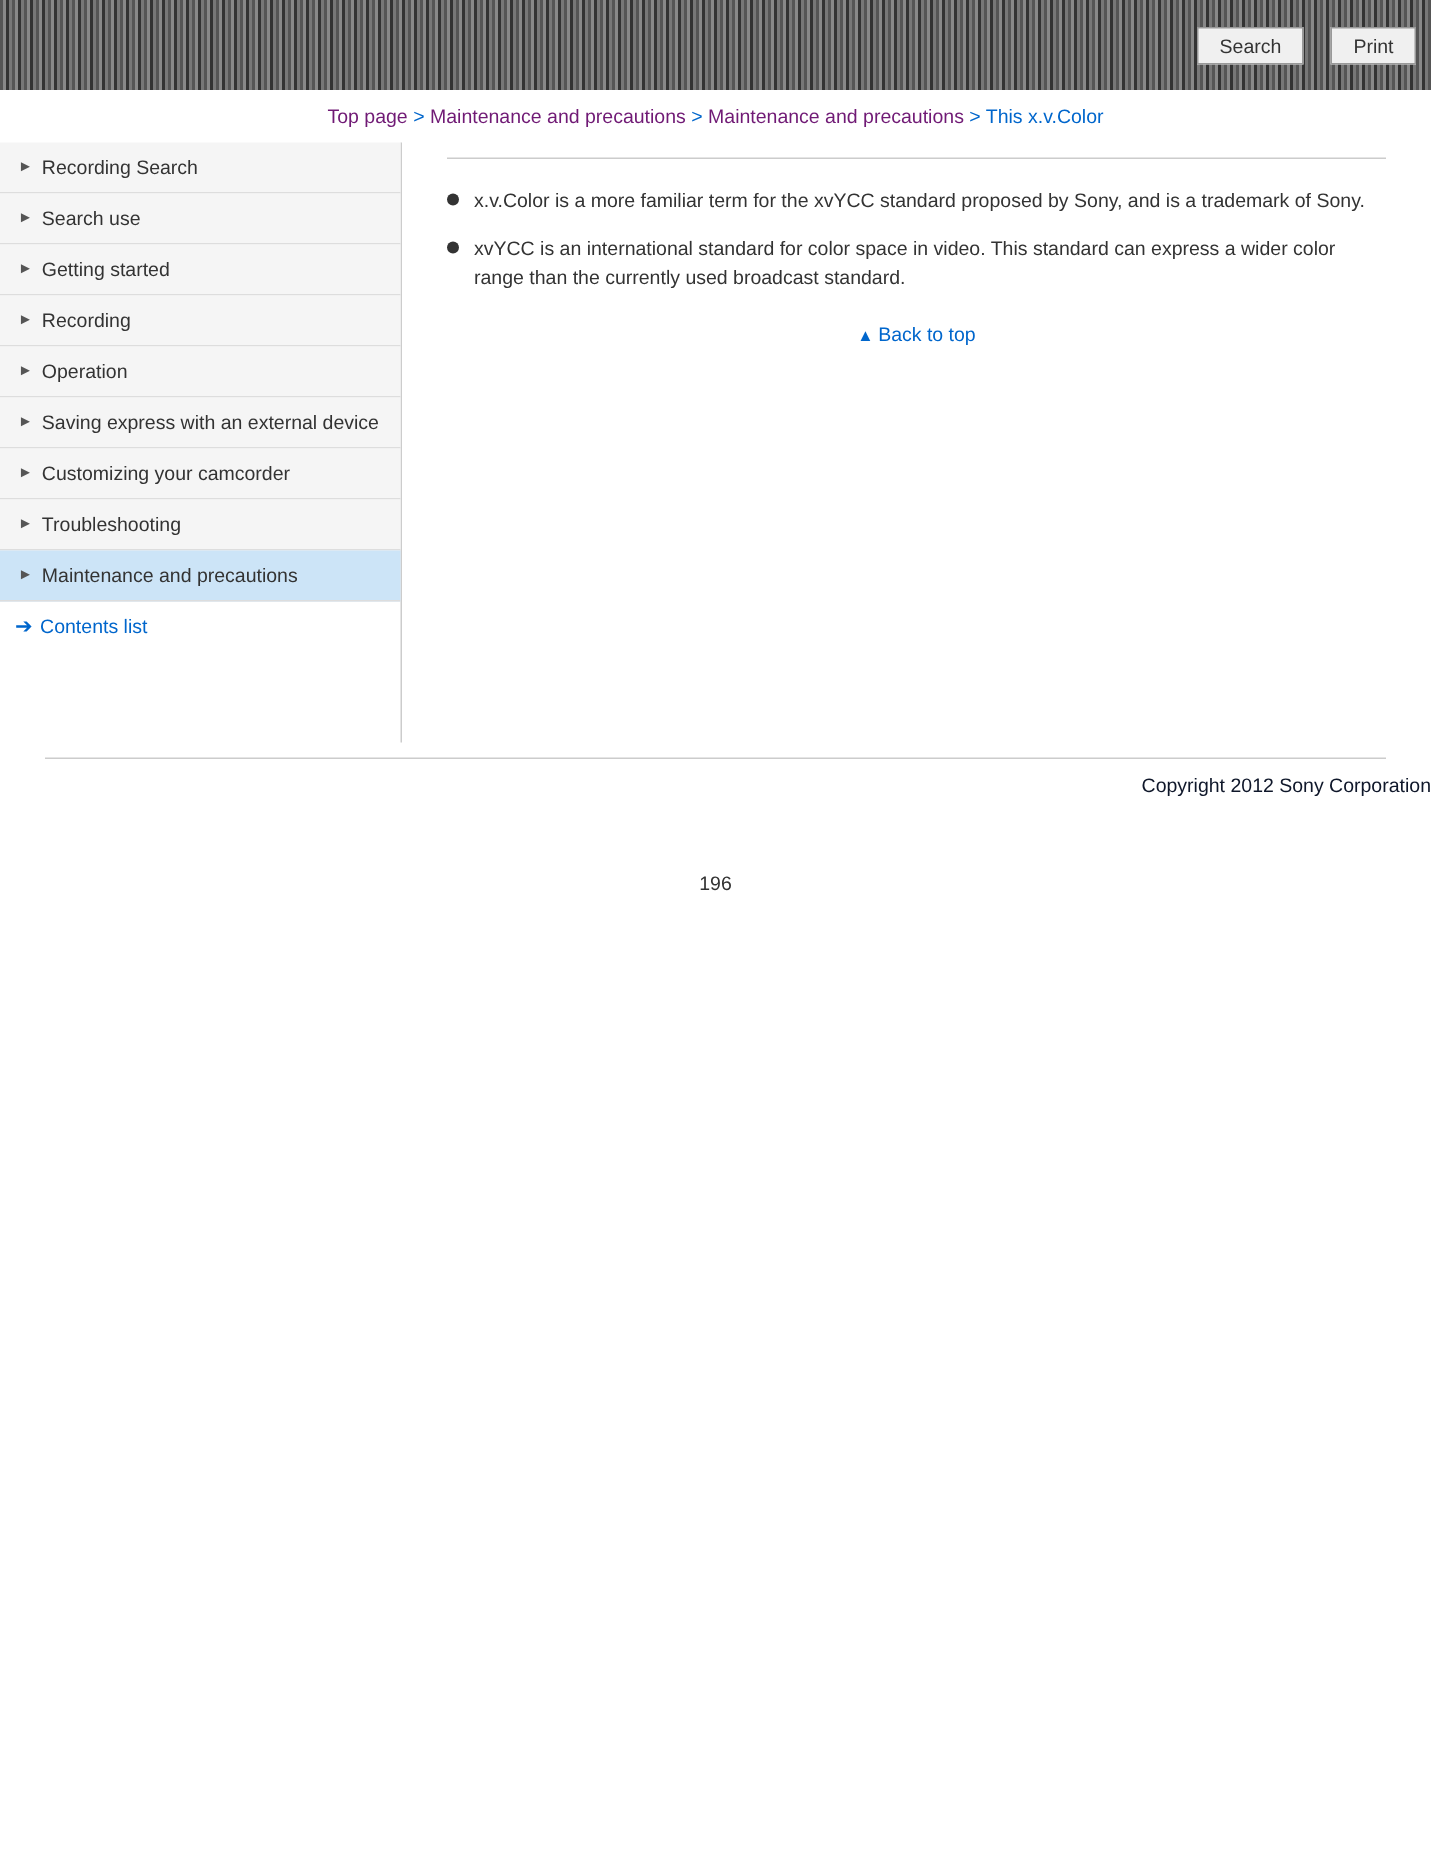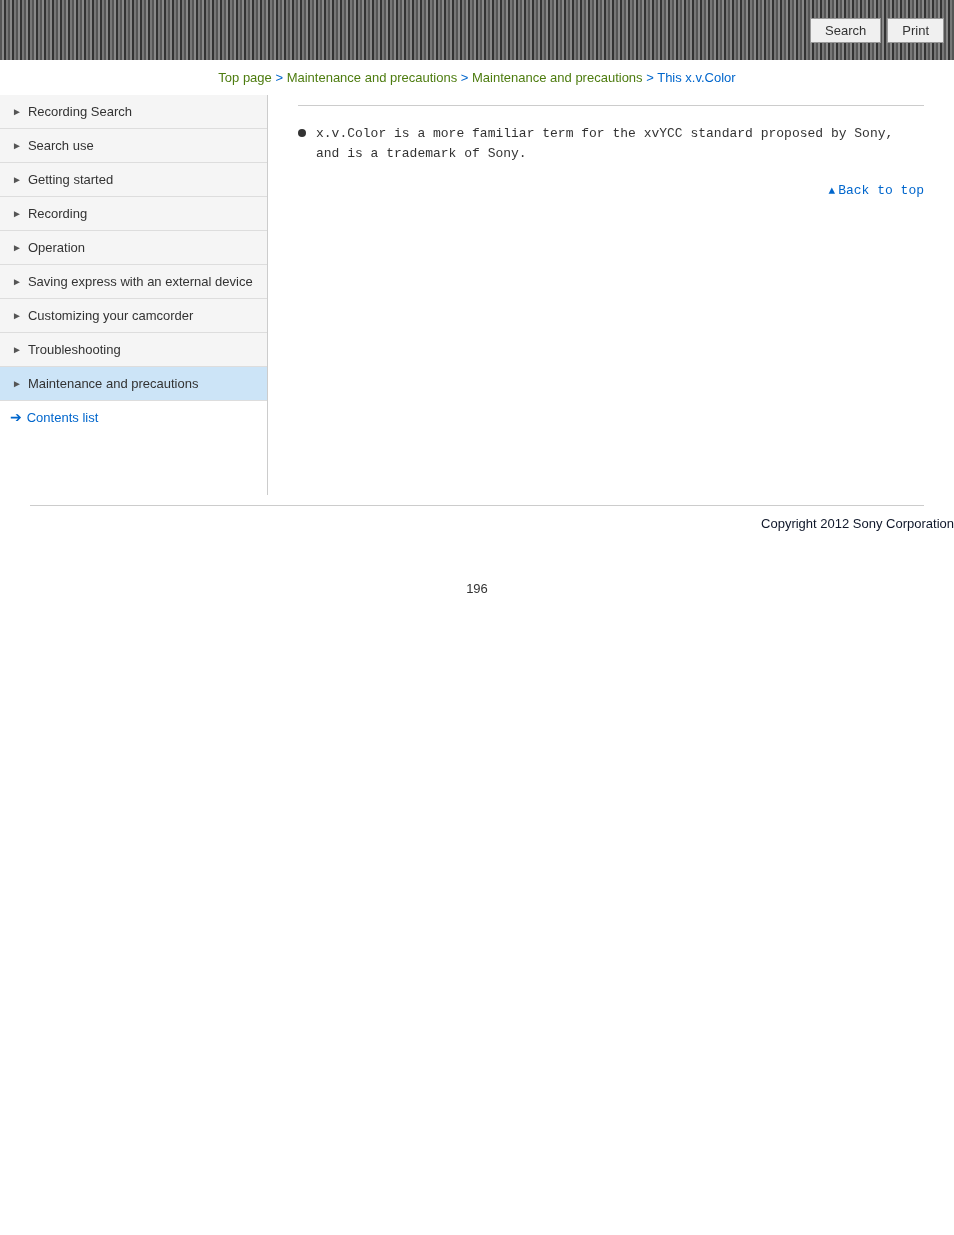--- a/index.html
+++ b/index.html
@@ -12,39 +12,39 @@
         #555 0px, #555 2px,
         #888 2px, #888 4px,
         #333 4px, #333 6px,
         #777 6px, #777 8px
       );
       height: 60px;
       display: flex;
       align-items: center;
       justify-content: flex-end;
       padding-right: 10px;
-      gap: 6px;
+      gap: 18px;
     }
     .header-btn {
       background: #f0f0f0;
       border: 1px solid #999;
       padding: 4px 14px;
       font-size: 13px;
       cursor: pointer;
       color: #333;
     }
 
     
     .breadcrumb {
       text-align: center;
       padding: 10px 20px;
       font-size: 13px;
       color: #0066cc;
     }
-    .breadcrumb a { color: #4d7c0f; text-decoration: none; }
+    .breadcrumb a { color: #701a75; text-decoration: none; }
     .breadcrumb span { color: #0066cc; }
 
     
     .layout {
       display: flex;
       align-items: flex-start;
     }
 
     
     .sidebar {
@@ -83,21 +83,20 @@
     }
     .arrow-icon {
       margin-right: 5px;
       font-size: 14px;
     }
 
     
     .main-content {
       flex: 1;
       padding: 10px 30px 20px 30px;
-      font-family: Liberation Mono, monospace;
     }
     .content-divider {
       border: none;
       border-top: 1px solid #ccc;
       margin-bottom: 18px;
     }
     .bullet-list {
       list-style: none;
       padding: 0;
       margin-bottom: 20px;
@@ -112,21 +111,21 @@
     .bullet-dot {
       width: 8px;
       height: 8px;
       background: #333;
       border-radius: 50%;
       margin-top: 5px;
       margin-right: 10px;
       flex-shrink: 0;
     }
     .back-to-top {
-      text-align: right;
+      text-align: center;
       color: #0066cc;
       font-size: 13px;
       margin-bottom: 31px;
     }
     .back-to-top a {
       color: #0066cc;
       text-decoration: none;
     }
     .triangle-up {
       font-size: 11px;
@@ -209,20 +208,24 @@
     </a>
   </nav>
 
   <div class="main-content">
     <hr class="content-divider">
     <ul class="bullet-list">
       <li>
         <span class="bullet-dot"></span>
         <span>x.v.Color is a more familiar term for the xvYCC standard proposed by Sony, and is a trademark of Sony.</span>
       </li>
+      <li>
+        <span class="bullet-dot"></span>
+        <span>xvYCC is an international standard for color space in video. This standard can express a wider color range than the currently used broadcast standard.</span>
+      </li>
     </ul>
     <div class="back-to-top">
       <a href="#">
         <span class="triangle-up">▲</span><span>Back to top</span>
       </a>
     </div>
   </div>
 </div>
 
 <hr class="footer-divider">

